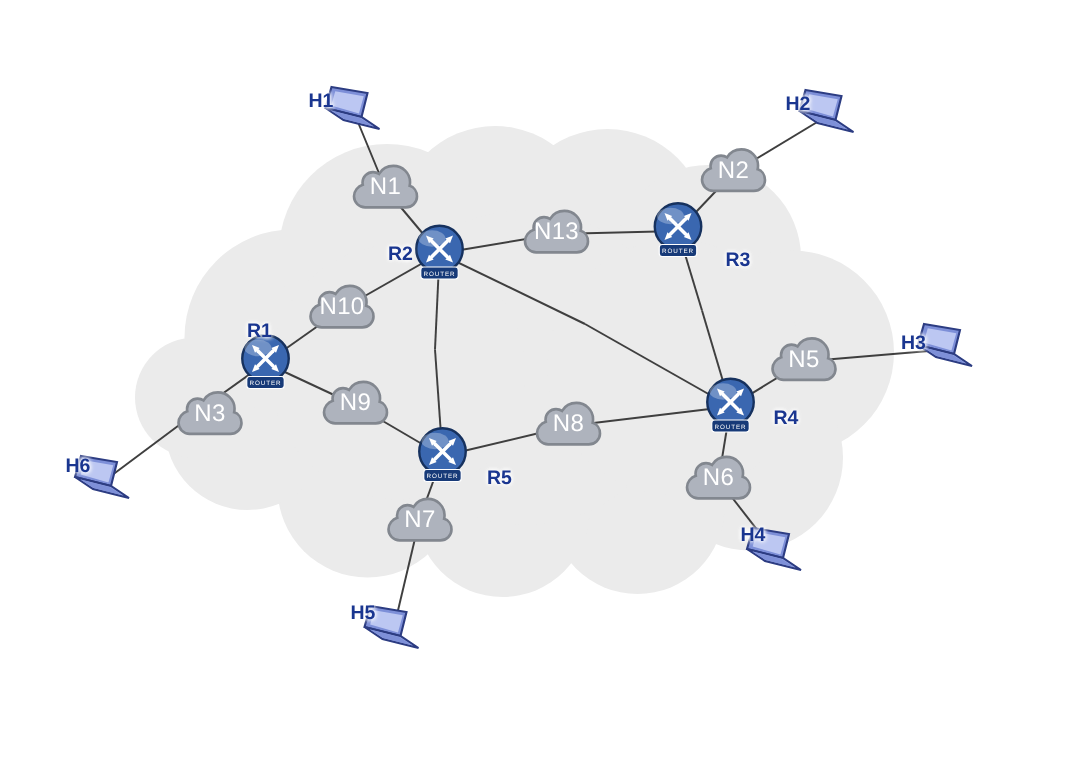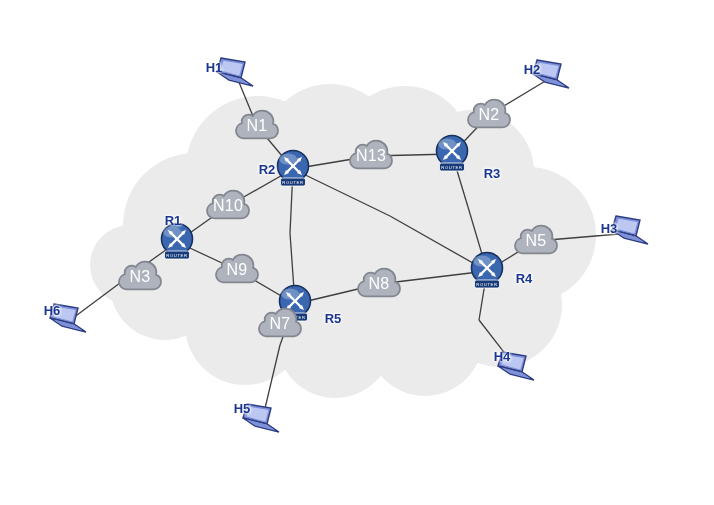--- a/index.html
+++ b/index.html
@@ -227,21 +227,27 @@
           <path d="M50.4 18.6c.2-1 .3-1.9.3-2.9C50.7 8.9 45 3.4 38 3.4c-4.6 0-8.7 2.4-10.9 6.1-1.3-.9-2.9-1.4-4.6-1.4-4.4 0-8 3.5-8 7.9 0 .6.1 1.2.2 1.8C11.1 18.9 8 22.4 8 26.6 8 31.2 11.8 35 16.5 35h31c4.7 0 8.5-3.7 8.5-8.3 0-4-2.4-7.2-5.6-8.1z" fill="#aeb3bd" stroke="#82878f" stroke-width="2"></path>
         </svg>
         <span class="netlabel">N3</span>
       </div>
       <div class="node network" style="left: 536px; top: 241px;">
         <svg width="56" height="37" viewBox="0 0 64 42">
           <path d="M50.4 18.6c.2-1 .3-1.9.3-2.9C50.7 8.9 45 3.4 38 3.4c-4.6 0-8.7 2.4-10.9 6.1-1.3-.9-2.9-1.4-4.6-1.4-4.4 0-8 3.5-8 7.9 0 .6.1 1.2.2 1.8C11.1 18.9 8 22.4 8 26.6 8 31.2 11.8 35 16.5 35h31c4.7 0 8.5-3.7 8.5-8.3 0-4-2.4-7.2-5.6-8.1z" fill="#aeb3bd" stroke="#82878f" stroke-width="2"></path>
         </svg>
         <span class="netlabel">N5</span>
       </div>
-      <div class="node network" style="left: 280px; top: 324px;">
+      <div class="node network" style="left: 479px; top: 320px;">
+        <svg width="56" height="37" viewBox="0 0 64 42">
+          <path d="M50.4 18.6c.2-1 .3-1.9.3-2.9C50.7 8.9 45 3.4 38 3.4c-4.6 0-8.7 2.4-10.9 6.1-1.3-.9-2.9-1.4-4.6-1.4-4.4 0-8 3.5-8 7.9 0 .6.1 1.2.2 1.8C11.1 18.9 8 22.4 8 26.6 8 31.2 11.8 35 16.5 35h31c4.7 0 8.5-3.7 8.5-8.3 0-4-2.4-7.2-5.6-8.1z" fill="#aeb3bd" stroke="#82878f" stroke-width="2"></path>
+        </svg>
+        <span class="netlabel">N6</span>
+      </div>
+      <div class="node network" style="left: 280px; top: 348px;">
         <svg width="56" height="37" viewBox="0 0 64 42">
           <path d="M50.4 18.6c.2-1 .3-1.9.3-2.9C50.7 8.9 45 3.4 38 3.4c-4.6 0-8.7 2.4-10.9 6.1-1.3-.9-2.9-1.4-4.6-1.4-4.4 0-8 3.5-8 7.9 0 .6.1 1.2.2 1.8C11.1 18.9 8 22.4 8 26.6 8 31.2 11.8 35 16.5 35h31c4.7 0 8.5-3.7 8.5-8.3 0-4-2.4-7.2-5.6-8.1z" fill="#aeb3bd" stroke="#82878f" stroke-width="2"></path>
         </svg>
         <span class="netlabel">N7</span>
       </div>
       <div class="node network" style="left: 379px; top: 284px;">
         <svg width="56" height="37" viewBox="0 0 64 42">
           <path d="M50.4 18.6c.2-1 .3-1.9.3-2.9C50.7 8.9 45 3.4 38 3.4c-4.6 0-8.7 2.4-10.9 6.1-1.3-.9-2.9-1.4-4.6-1.4-4.4 0-8 3.5-8 7.9 0 .6.1 1.2.2 1.8C11.1 18.9 8 22.4 8 26.6 8 31.2 11.8 35 16.5 35h31c4.7 0 8.5-3.7 8.5-8.3 0-4-2.4-7.2-5.6-8.1z" fill="#aeb3bd" stroke="#82878f" stroke-width="2"></path>
         </svg>
         <span class="netlabel">N8</span>

